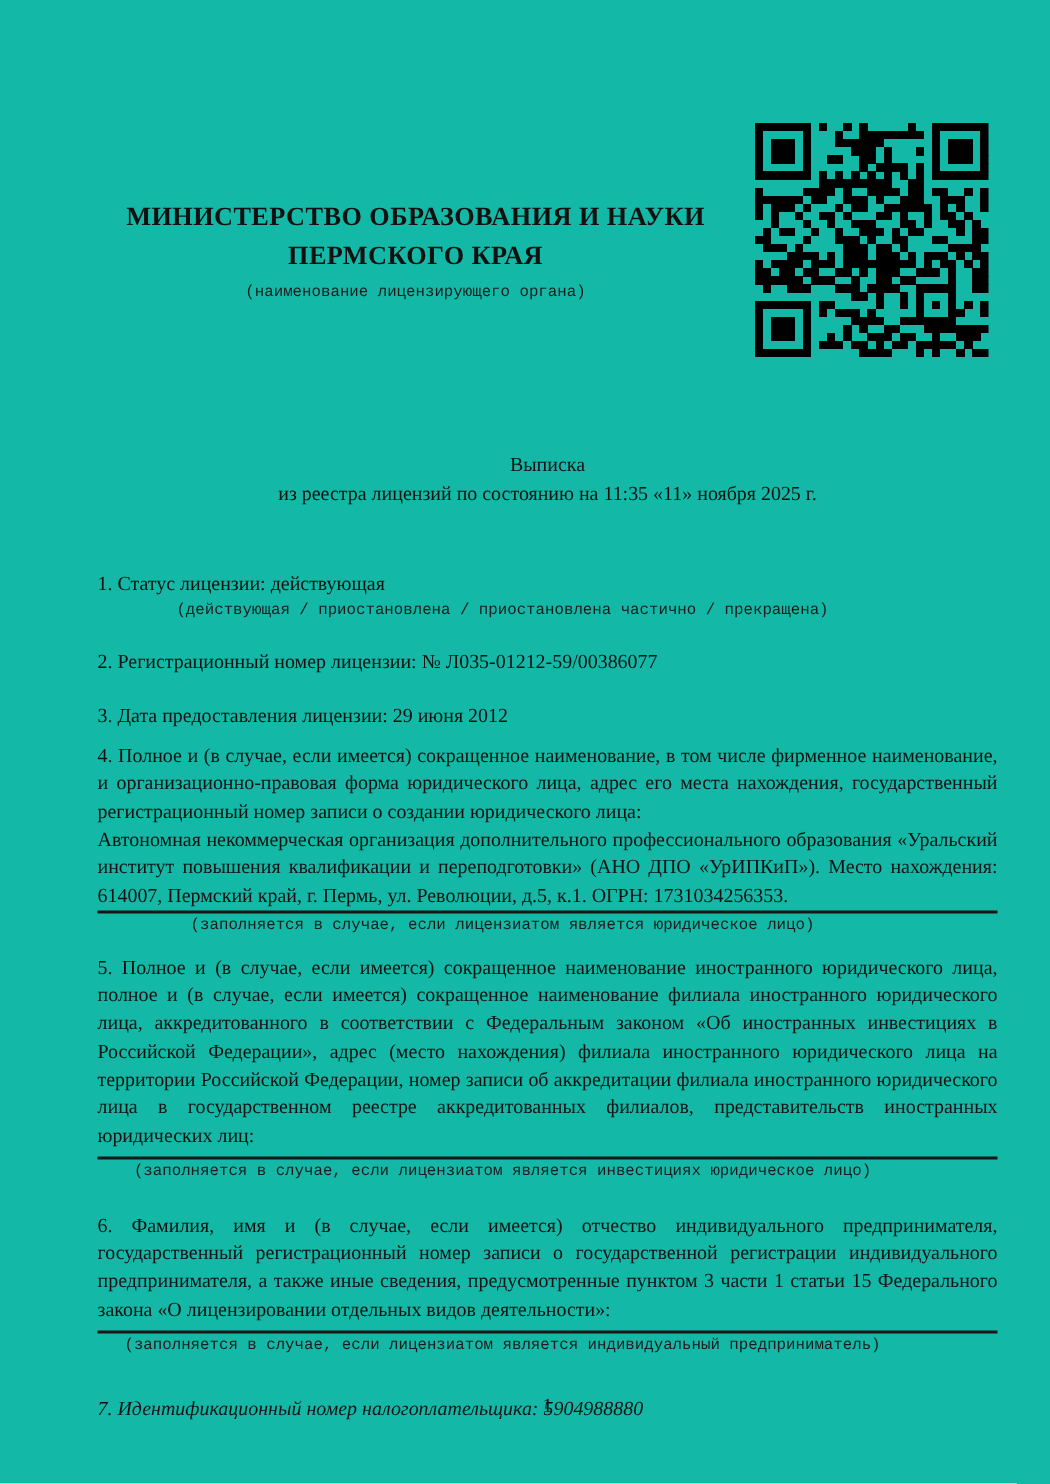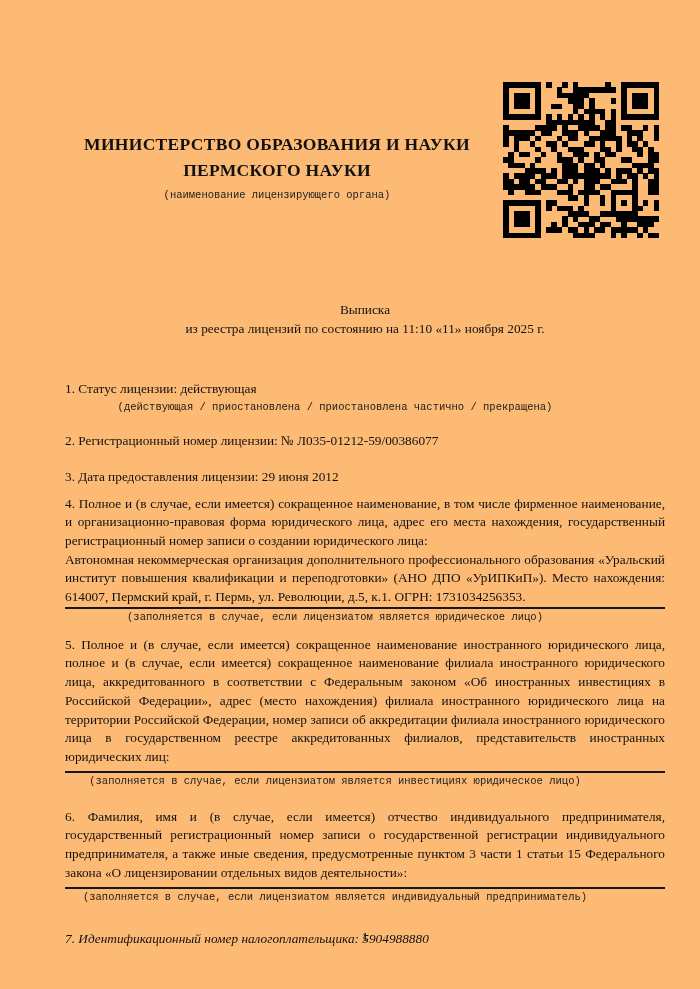--- a/index.html
+++ b/index.html
@@ -1,19 +1,19 @@
 <!DOCTYPE html>
 <html lang="ru"><head>
 <meta charset="utf-8">
 <style>
   html,body{margin:0;padding:0;background:#ffffff;}
   .page{
     position:relative;
     width:700px;height:989px;
-    background:#fdba74;
+    background:#14b8a6;
     overflow:hidden;
     font-family:"Liberation Serif","DejaVu Serif",serif;
     color:#111111;
   }
   
   .title-block{
     position:absolute;left:65px;top:131px;width:424px;
     text-align:center;
   }
   .doc-title{
@@ -53,21 +53,21 @@
     text-align:center;font-size:13.3px;
   }
 </style>
 </head>
 <body>
 
 <div class="page">
 
   <div class="title-block">
     <div class="doc-title">МИНИСТЕРСТВО ОБРАЗОВАНИЯ И НАУКИ</div>
-    <div class="doc-title">ПЕРМСКОГО НАУКИ</div>
+    <div class="doc-title">ПЕРМСКОГО КРАЯ</div>
     <div class="small-note">(наименование лицензирующего органа)</div>
   </div>
 
   <div class="qr-box">
     <svg id="qr-svg" viewBox="0 0 156 156" shape-rendering="crispEdges">
         <rect x="0.00" y="0.00" width="5.53" height="5.53" fill="#000"></rect>
         <rect x="5.38" y="0.00" width="5.53" height="5.53" fill="#000"></rect>
         <rect x="10.76" y="0.00" width="5.53" height="5.53" fill="#000"></rect>
         <rect x="16.14" y="0.00" width="5.53" height="5.53" fill="#000"></rect>
         <rect x="21.52" y="0.00" width="5.53" height="5.53" fill="#000"></rect>
@@ -510,21 +510,21 @@
         <rect x="134.48" y="150.62" width="5.53" height="5.53" fill="#000"></rect>
         <rect x="145.24" y="150.62" width="5.53" height="5.53" fill="#000"></rect>
         <rect x="150.62" y="150.62" width="5.53" height="5.53" fill="#000"></rect>
       </svg>
   </div>
 
   <div class="content">
 
     <div class="intro">
       <div>Выписка</div>
-      <div>из реестра лицензий по состоянию на 11:10 «11» ноября 2025 г.</div>
+      <div>из реестра лицензий по состоянию на 11:35 «11» ноября 2025 г.</div>
     </div>
 
     <div class="item1">
       <div class="item-text">1. Статус лицензии: действующая</div>
       <div class="note small-note">(действующая / приостановлена / приостановлена частично / прекращена)</div>
     </div>
 
     <div class="item2">
       <div class="item-text">2. Регистрационный номер лицензии: № Л035-01212-59/00386077</div>
     </div>

